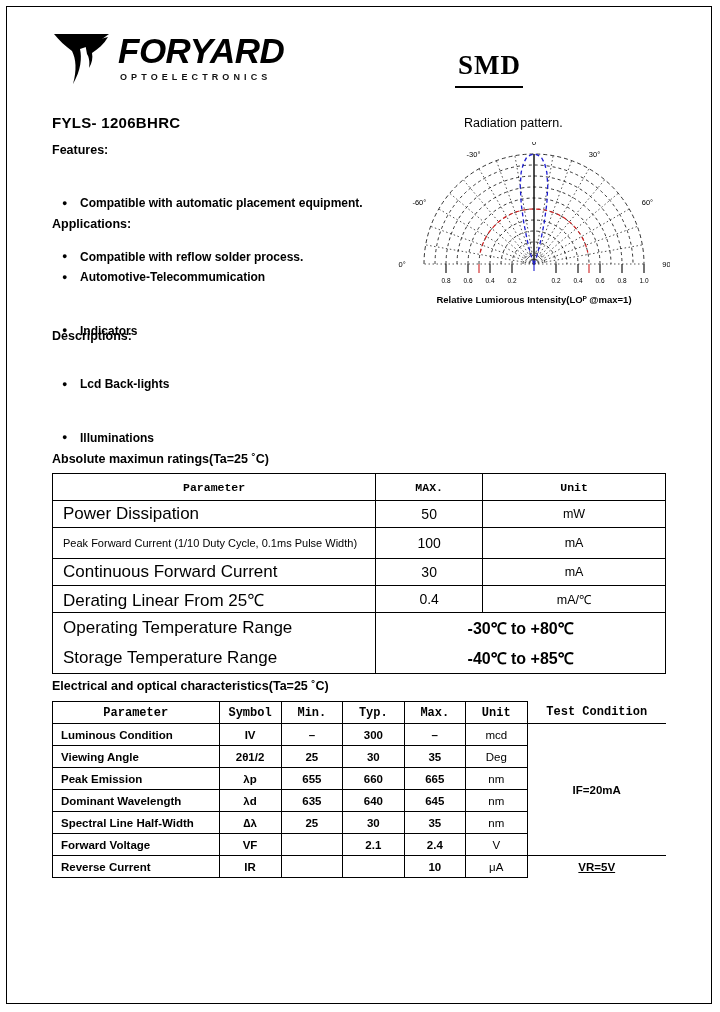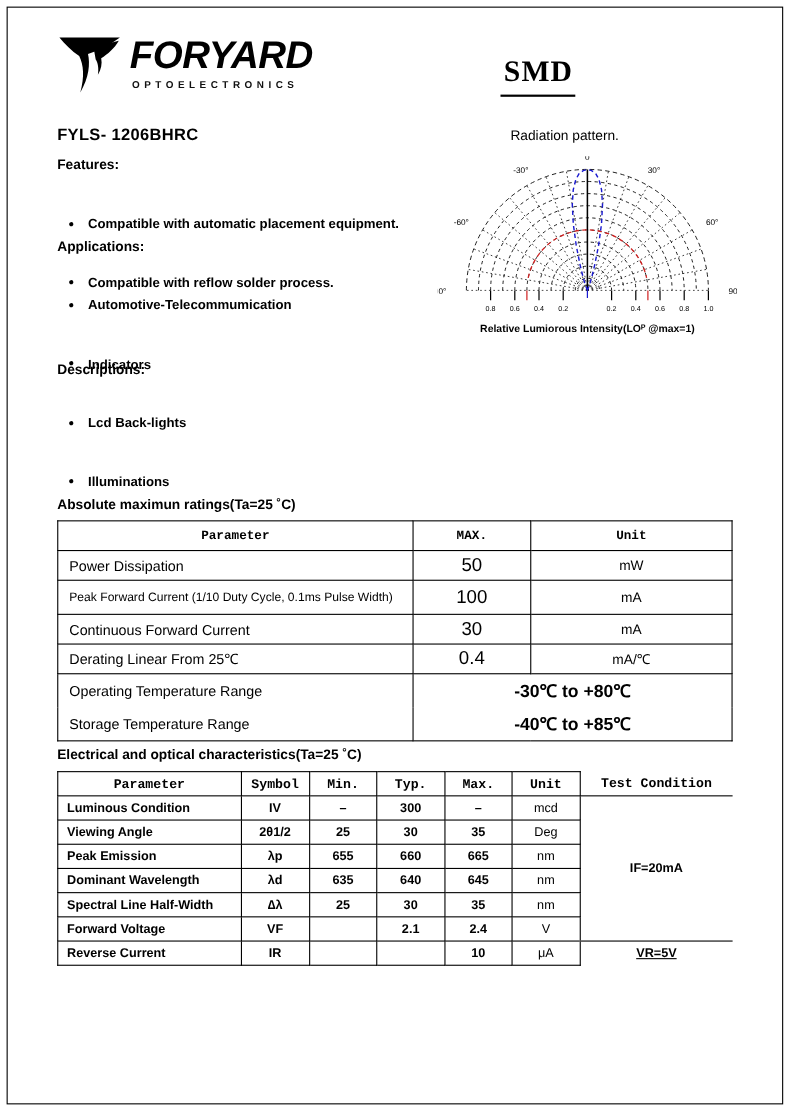--- a/index.html
+++ b/index.html
@@ -181,22 +181,22 @@
     vertical-align: middle;
   }
   table.dt th { font-weight: bold; font-family: Liberation Mono, monospace; }
 
   
   #tbl-abs { top: 473px; width: 614px; }
   #tbl-abs th, #tbl-abs td { height: 26px; }
   #tbl-abs .c-param { width: 318px; text-align: left; padding-left: 10px; }
   #tbl-abs .c-max   { width: 108px; }
   #tbl-abs .c-unit  { width: 186px; }
-  #tbl-abs td.c-param { font-size: 13px; }
-  #tbl-abs td.num { font-size: 17px; }
+  #tbl-abs td.c-param { font-size: 17px; }
+  #tbl-abs td.num { font-size: 14px; }
   #tbl-abs td.unit { font-size: 12.5px; }
   #tbl-abs tr.tall td { height: 30px; }
   #tbl-abs td.span2 { font-size: 16px; font-weight: bold; }
   #tbl-abs tr.norule td { border-top: none; }
   #tbl-abs tr.norulebot td { border-bottom: none; }
 
   
   #tbl-elec { top: 701px; width: 614px; }
   #tbl-elec th, #tbl-elec td { height: 21px; }
   #tbl-elec .e-param { width: 162px; text-align: left; padding-left: 8px; }

